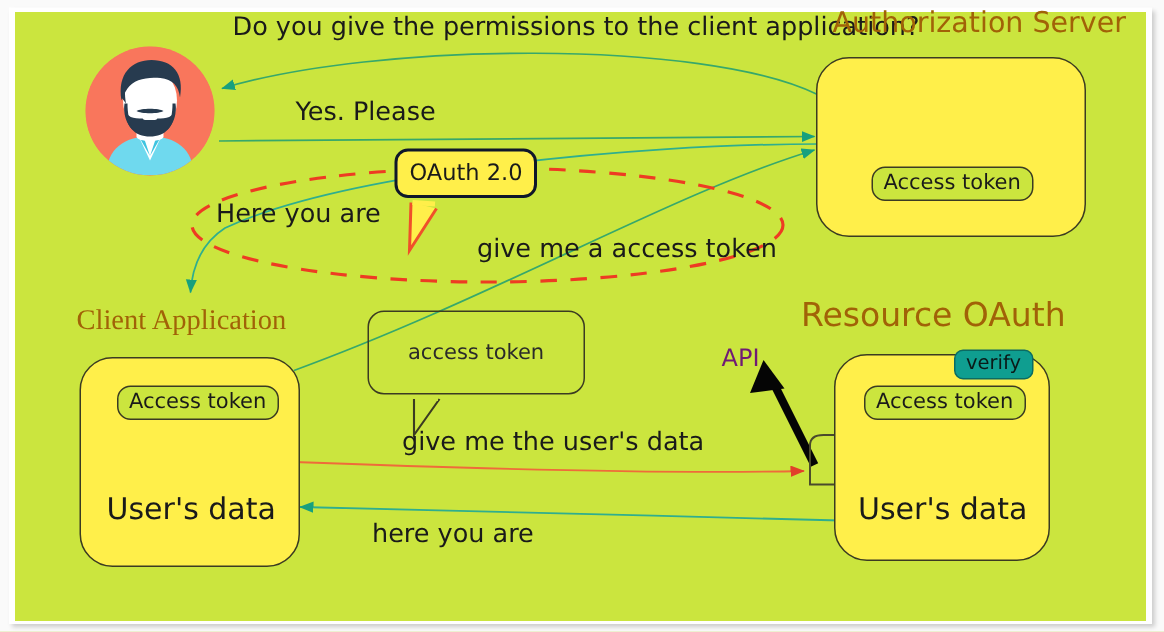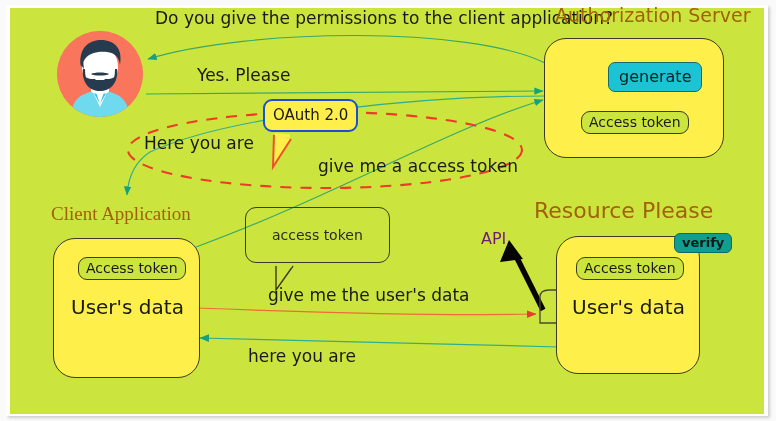--- a/index.html
+++ b/index.html
@@ -64,36 +64,37 @@
     font-size: 14px;
     padding: 2px 7px 3px 7px;
     white-space: nowrap;
     box-sizing: border-box;
   }
   .users-data-label {
     position: absolute;
     font-size: 20px;
     color: #1a1a1a;
     white-space: nowrap;
+    margin-top: 32px;
   }
   .flow-label {
     position: absolute;
     color: #1a1a1a;
     white-space: nowrap;
     line-height: 1.28;
   }
   
   .bubble {
     position: absolute;
     box-sizing: border-box;
     white-space: nowrap;
   }
   .bubble-oauth {
     background: #ffef4a;
-    border: 2px solid #1d4ed8;
+    border: 2px solid #0f172a;
     border-radius: 9px;
     color: #1a1a1a;
     font-size: 15px;
     padding: 5px 8px 6px 8px;
   }
   .bubble-generate {
     background: #1bc3d4;
     border: 1.4px solid #156b6f;
     border-radius: 7px;
     color: #10201f;
@@ -227,40 +228,37 @@
   </div>
 
   <div class="bubble bubble-accesstoken" style="left:245px; top:207px;">
     <span>access token</span>
   </div>
 
   <div class="node-title" style="left:555px; top:4px; font-size:19px;">Authorization Server</div>
 
   <div class="node-box" style="left:544px; top:38px; width:180px; height:120px;"></div>
 
-  <div class="bubble bubble-generate" style="left:608px; top:62px;">
-    <span>generate</span>
-  </div>
 
   <div class="token-chip" style="left:581px; top:111px;">Access token</div>
 
   <div class="node-title" style="left:51px; top:203px; font-size:19px;font-family:Liberation Serif, serif;">Client Application</div>
 
   <div class="node-box" style="left:53px; top:238px; width:147px; height:140px;"></div>
 
   <div class="token-chip" style="left:78px; top:257px;">Access token</div>
 
   <div class="users-data-label" style="left:71px; top:295px;">User's data</div>
 
-  <div class="node-title" style="left:534px; top:198px; font-size:22px;">Resource Please</div>
+  <div class="node-title" style="left:534px; top:198px; font-size:22px;">Resource OAuth</div>
 
   <div class="node-box" style="left:556px; top:236px; width:144px; height:138px;"></div>
 
   <div class="token-chip" style="left:576px; top:257px;">Access token</div>
 
   <div class="users-data-label" style="left:572px; top:295px;">User's data</div>
 
-  <div class="bubble bubble-verify" style="left:674px; top:233px;font-weight:bold;">
+  <div class="bubble bubble-verify" style="left:636px; top:233px;">
     <span>verify</span>
   </div>
 
   <div class="api-label" style="left:481px; top:229px;">API</div>
 </div>
 
 </body></html>

